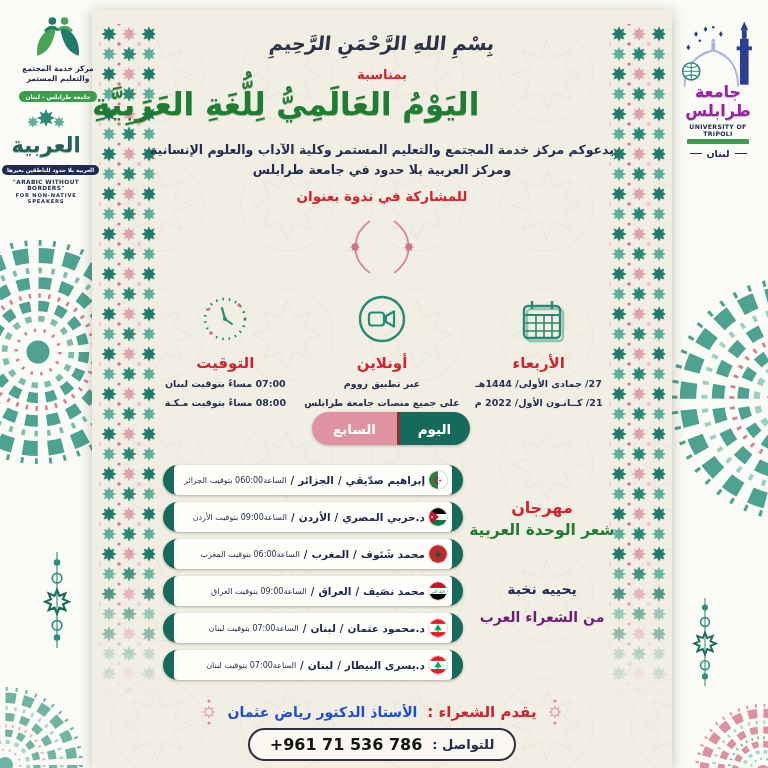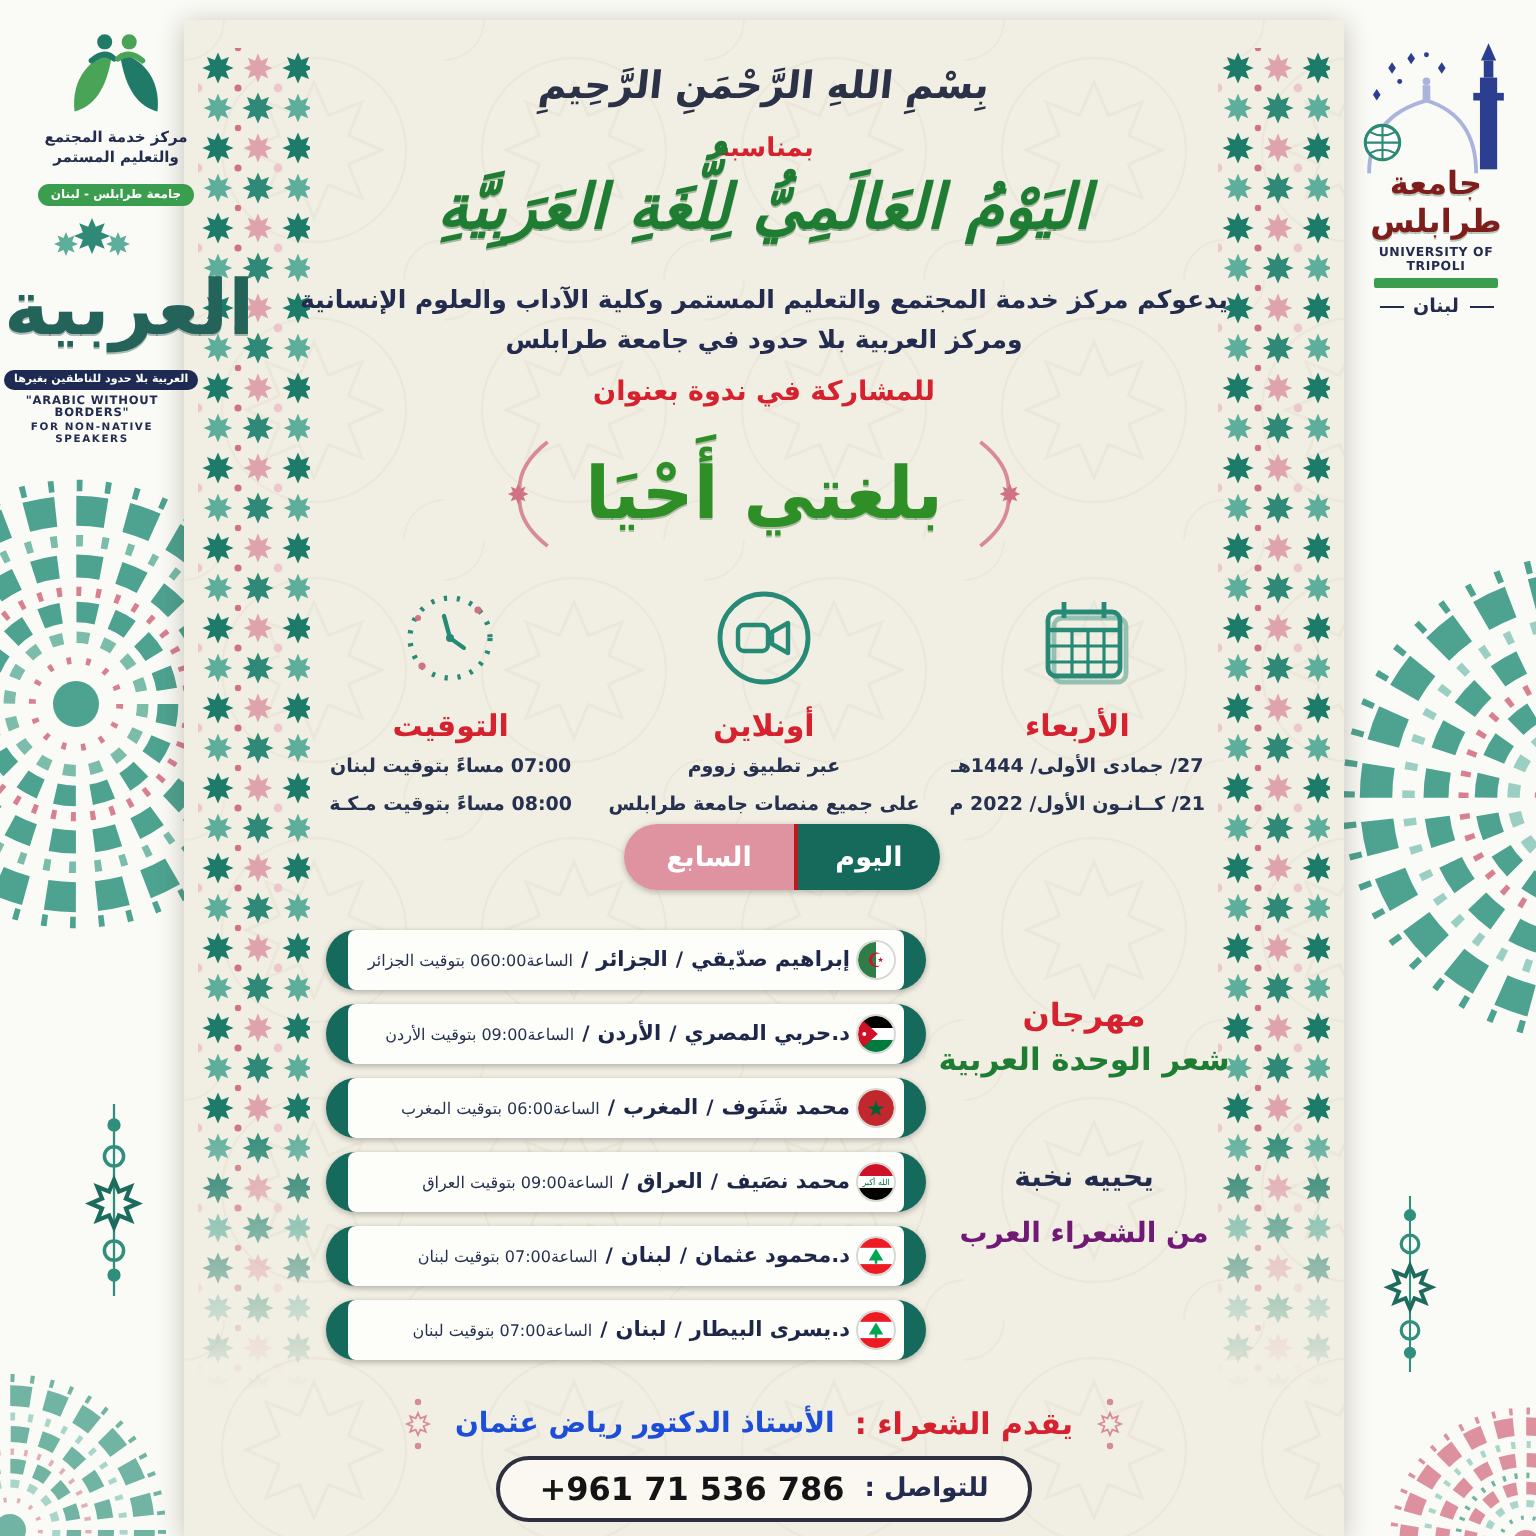--- a/index.html
+++ b/index.html
@@ -19,23 +19,23 @@
          -webkit-mask-image:linear-gradient(to bottom,#000 0%,#000 76%,transparent 95%);
          mask-image:linear-gradient(to bottom,#000 0%,#000 76%,transparent 95%);}
   .strip-left{left:7px;}
   .strip-right{right:7px;}
 
   
   .bismillah{position:absolute;top:22px;left:0;right:0;text-align:center;
              font-size:19px;font-weight:bold;color:#2b3146;transform:skewX(-6deg);}
   .occasion{position:absolute;top:57px;left:0;right:0;text-align:center;
             font-size:13px;font-weight:bold;color:#d6212e;}
-  .event-title{position:absolute;top:76px;left:0;right:0;text-align:center;
+  .event-title{position:absolute;top:76px;left:0;right:0;text-align:left;
                font-size:31px;font-weight:bold;color:#1f7d33;
-               text-shadow:0 1px 0 rgba(20,80,30,.35);font-style:italic;}
+               text-shadow:0 1px 0 rgba(20,80,30,.35);}
   .invite{position:absolute;top:130px;left:40px;right:40px;text-align:center;
           font-size:12.5px;font-weight:bold;color:#232c4e;line-height:1.6;}
   .participation{position:absolute;top:178px;left:0;right:0;text-align:center;
                  font-size:13.5px;font-weight:bold;color:#d6212e;}
   .title-row{position:absolute;top:206px;left:0;right:0;display:flex;
              justify-content:center;align-items:center;gap:14px;}
   .seminar-title{font-size:36px;font-weight:bold;color:#2f8f27;
                  text-shadow:0 1px 0 rgba(20,80,30,.3);}
 
   
@@ -84,31 +84,31 @@
   .contact-label{font-size:13px;font-weight:bold;color:#232c4e;}
   .contact-phone{font-size:16px;font-weight:bold;color:#141414;direction:ltr;unicode-bidi:embed;}
 
   
   .margin-left{position:absolute;left:0;top:0;width:92px;z-index:2;}
   .logo-community{position:absolute;top:14px;left:4px;width:84px;text-align:center;margin-left:12px;}
   .lc-text{font-size:7.5px;font-weight:bold;color:#232c4e;line-height:1.35;margin-top:2px;}
   .lc-badge{display:inline-block;margin-top:3px;background:#3a9e4e;color:#fff;
             font-size:6px;font-weight:bold;padding:2px 6px;border-radius:7px;}
   .logo-awb{position:absolute;top:108px;left:2px;width:88px;text-align:center;}
-  .awb-word{font-size:38px;font-weight:bold;color:#23635a;line-height:1.1;
+  .awb-word{font-size:21px;font-weight:bold;color:#23635a;line-height:1.1;
             text-shadow:0 1px 0 rgba(25,70,60,.35);}
   .awb-badge{display:inline-block;margin-top:2px;background:#1e2a52;color:#fff;
              font-size:5.5px;font-weight:bold;padding:2px 5px;border-radius:6px;white-space:nowrap;}
   .awb-en1{font-size:5.8px;font-weight:bold;color:#232c4e;margin-top:3px;letter-spacing:.4px;}
   .awb-en2{font-size:5.2px;font-weight:bold;color:#232c4e;margin-top:1px;letter-spacing:.8px;}
 
   
   .margin-right{position:absolute;right:0;top:0;width:96px;z-index:2;}
   .logo-uot{position:absolute;top:20px;right:6px;width:88px;text-align:center;}
-  .uot-arabic{font-size:16px;font-weight:bold;color:#7f1d1d;margin-top:-14px;
+  .uot-arabic{font-size:16px;font-weight:bold;color:#a21caf;margin-top:-14px;
               text-shadow:0 1px 0 rgba(25,90,40,.3);text-align:center;}
   .uot-en{font-size:6.2px;font-weight:bold;color:#232c4e;letter-spacing:.3px;margin-top:3px;}
   .uot-bar{width:62px;height:5px;background:#3a9e4e;margin:2px auto 0;border-radius:1px;}
   .uot-country{display:flex;align-items:center;justify-content:center;gap:5px;
                font-size:9.5px;font-weight:bold;color:#232c4e;margin-top:4px;}
   .uot-country::before,.uot-country::after{content:"";width:12px;border-top:1.5px solid #232c4e;}
 </style>
 </head>
 <body>
 
@@ -243,21 +243,20 @@
       <span>يدعوكم مركز خدمة المجتمع والتعليم المستمر وكلية الآداب والعلوم الإنسانية</span><br>
       <span>ومركز العربية بلا حدود في جامعة طرابلس</span>
     </div>
     <div class="participation">للمشاركة في ندوة بعنوان</div>
 
     <div class="title-row">
       <svg width="26" height="62" viewBox="0 0 30 64" style="transform:scaleX(-1)">
         <path d="M24,2 Q6,16 8,32 Q6,48 24,62" fill="none" stroke="#d98a97" stroke-width="2.2"></path>
         <use href="#star8" transform="translate(7,32) scale(0.6)" fill="#cf7383"></use>
       </svg>
-      <span class="seminar-title">بلغتي أَحْيَا</span>
       <svg width="26" height="62" viewBox="0 0 30 64">
         <path d="M24,2 Q6,16 8,32 Q6,48 24,62" fill="none" stroke="#d98a97" stroke-width="2.2"></path>
         <use href="#star8" transform="translate(7,32) scale(0.6)" fill="#cf7383"></use>
       </svg>
     </div>
 
     <div class="info-row">
       <div class="info-col">
         <div class="info-icon">
             <svg width="52" height="52" viewBox="0 0 52 52">

